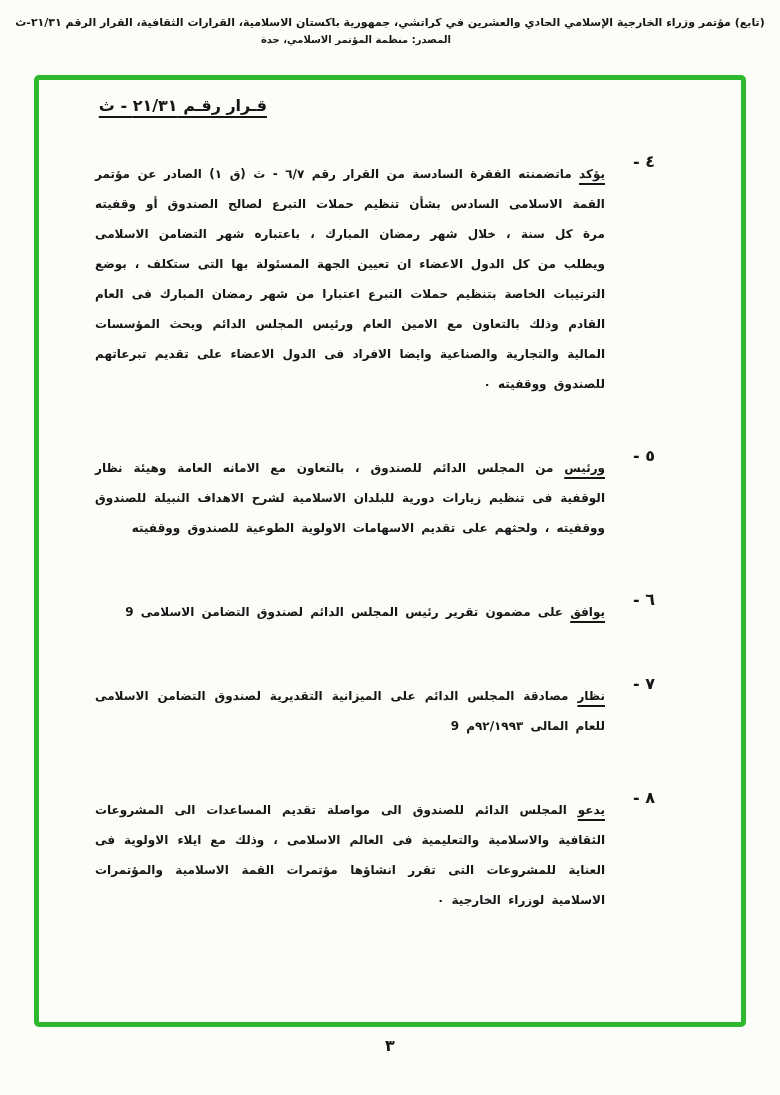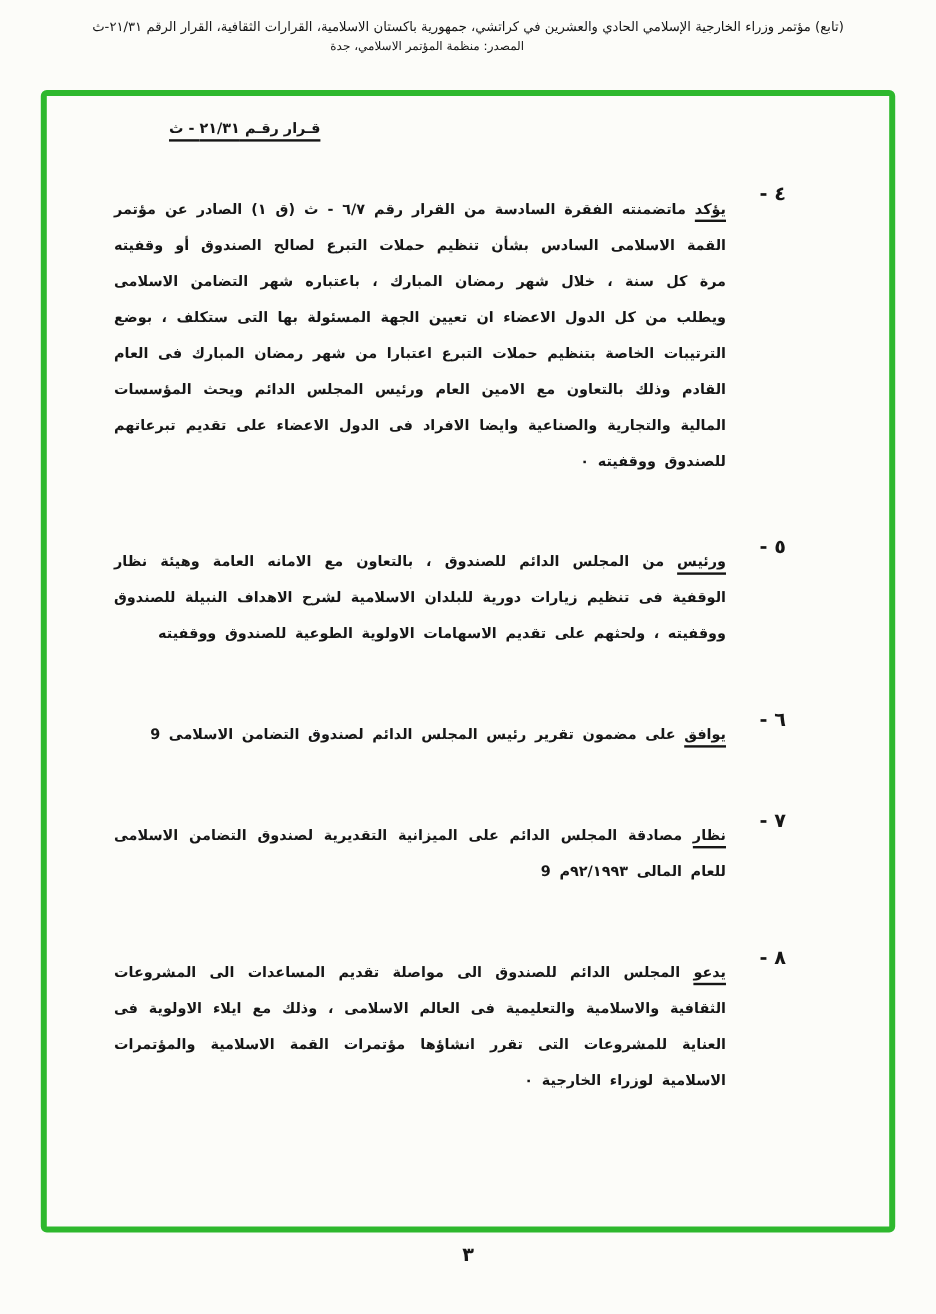--- a/index.html
+++ b/index.html
@@ -8,21 +8,21 @@
     height: 1095px;
     background: var(--paper, #fcfcf9);
     color: var(--ink, #161616);
     font-family: "DejaVu Sans", sans-serif;
     direction: rtl;
     overflow: hidden;
   }
   .doc-header {
     padding: 16px 8px 0 8px;
     text-align: center;
-    font-weight: normal;
+    font-weight: bold;
   }
   .header-line1 {
     font-size: 11px;
     white-space: nowrap;
     overflow: hidden;
   }
   .header-line2 {
     font-size: 10px;
     margin-top: 5px;
     text-align: center;
@@ -36,21 +36,21 @@
     border: 5px solid var(--green, #2eb82e);
     border-radius: 5px;
     padding: 16px 86px 0 56px;
     overflow: hidden;
   }
   .title-row {
     margin: 0 388px 32px 0;
     white-space: nowrap;
   }
   .res-title {
-    font-size: 12px;
+    font-size: 16px;
     font-weight: bold;
     letter-spacing: 1px;
     text-decoration: underline;
     text-underline-offset: 5px;
     text-decoration-thickness: 1.5px;
   }
   .item {
     display: flex;
     gap: 14px;
     margin-bottom: 30px;

